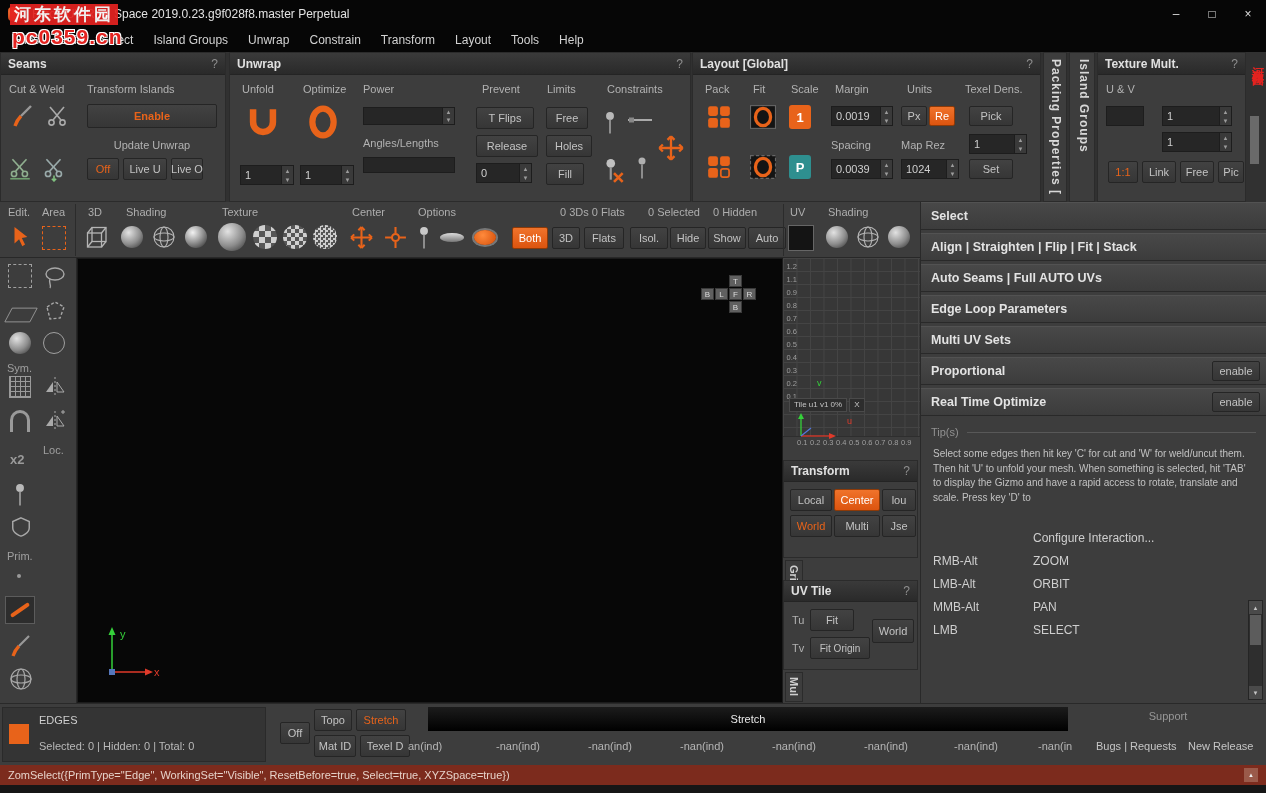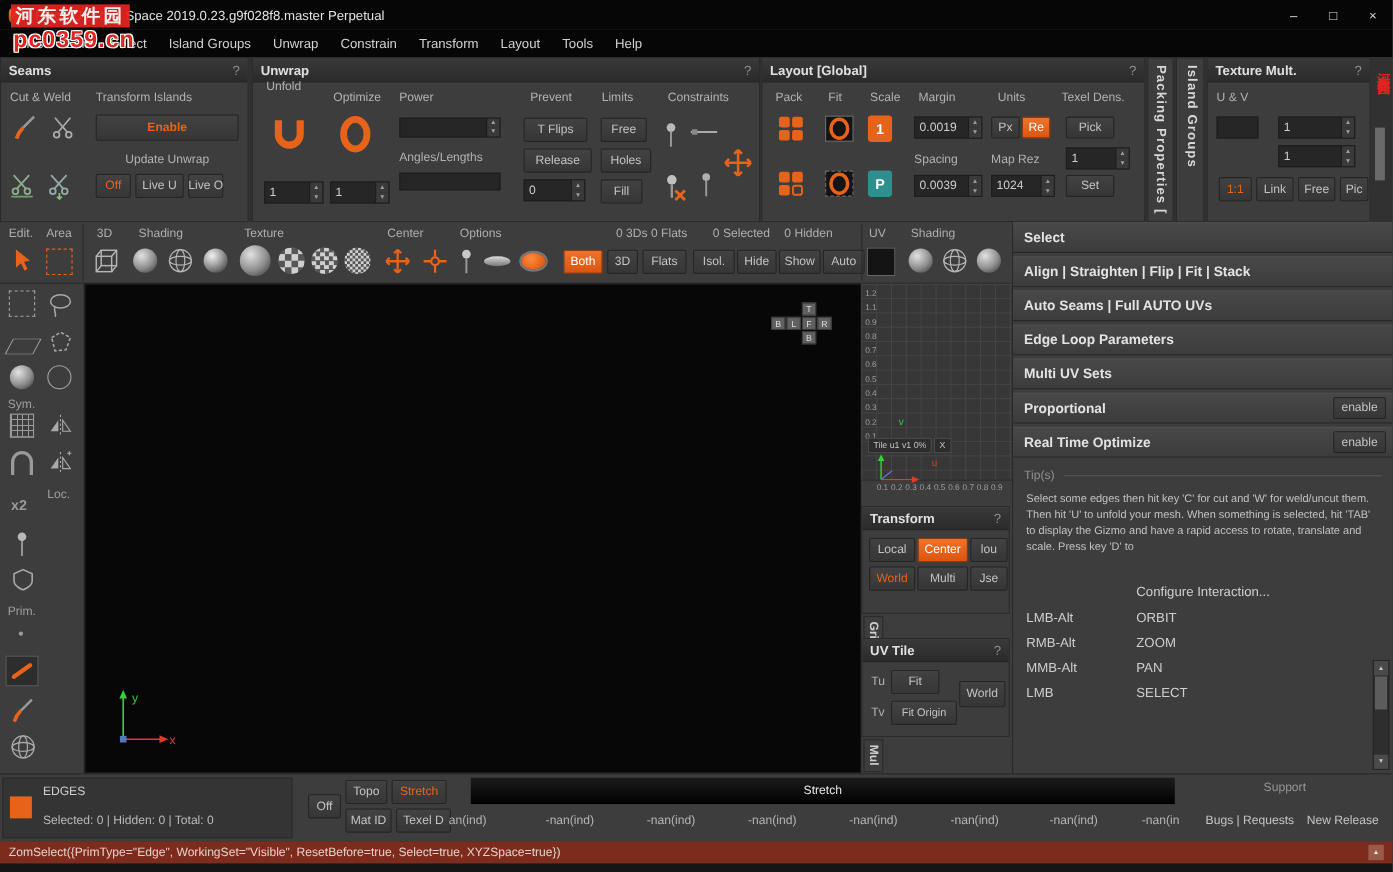--- a/index.html
+++ b/index.html
@@ -190,21 +190,21 @@
       <div class="abs btn otext" style="left:86px;top:105px;width:32px;height:22px">Off</div>
       <div class="abs btn" style="left:122px;top:105px;width:44px;height:22px">Live U</div>
       <div class="abs btn" style="left: 170px;top:105px;width:32px;height:22px">Live O</div>
     </div>
 
     <div class="panel" style="left:229px;width:462px">
       <div class="phead">
         <span>Unwrap</span>
         <span class="phelp">?</span>
       </div>
-      <span class="abs label" style="left:12px;top:20px">Unfold</span>
+      <span class="abs label" style="left:12px;top:30px">Unfold</span>
       <span class="abs label" style="left:73px;top:30px">Optimize</span>
       <span class="abs label" style="left:133px;top:30px">Power</span>
       <span class="abs label" style="left:252px;top:30px">Prevent</span>
       <span class="abs label" style="left:317px;top:30px">Limits</span>
       <span class="abs label" style="left:377px;top:30px">Constraints</span>
 
       <span class="abs ticon" style="left:14px;top:50px;width:38px;height:38px">
         <svg width="34" height="34" viewBox="0 0 24 24">
             <path d="M5 3 V12 a7 7 0 0 0 14 0 V3" stroke="#e8631a" stroke-width="4.6" fill="none"></path>
           </svg>
@@ -669,26 +669,26 @@
       <span>Real Time Optimize</span>
       <span class="btn enable-btn">enable</span>
     </div>
 
     <div class="subhead">
         <span>Tip(s)</span>
       </div>
     <div class="tips">Select some edges then hit key 'C' for cut and 'W' for weld/uncut them. Then hit 'U' to unfold your mesh. When something is selected, hit 'TAB' to display the Gizmo and have a rapid access to rotate, translate and scale. Press key 'D' to</div>
     <div class="cfgrow">Configure Interaction...</div>
     <div class="bindrow">
+      <span class="k">RMB-Alt</span>
+      <span>ZOOM</span>
+    </div>
+    <div class="bindrow">
       <span class="k">LMB-Alt</span>
       <span>ORBIT</span>
-    </div>
-    <div class="bindrow">
-      <span class="k">RMB-Alt</span>
-      <span>ZOOM</span>
     </div>
     <div class="bindrow">
       <span class="k">MMB-Alt</span>
       <span>PAN</span>
     </div>
     <div class="bindrow">
       <span class="k">LMB</span>
       <span>SELECT</span>
     </div>
     <div class="sb" style="right:3px;top:398px;height:100px">

